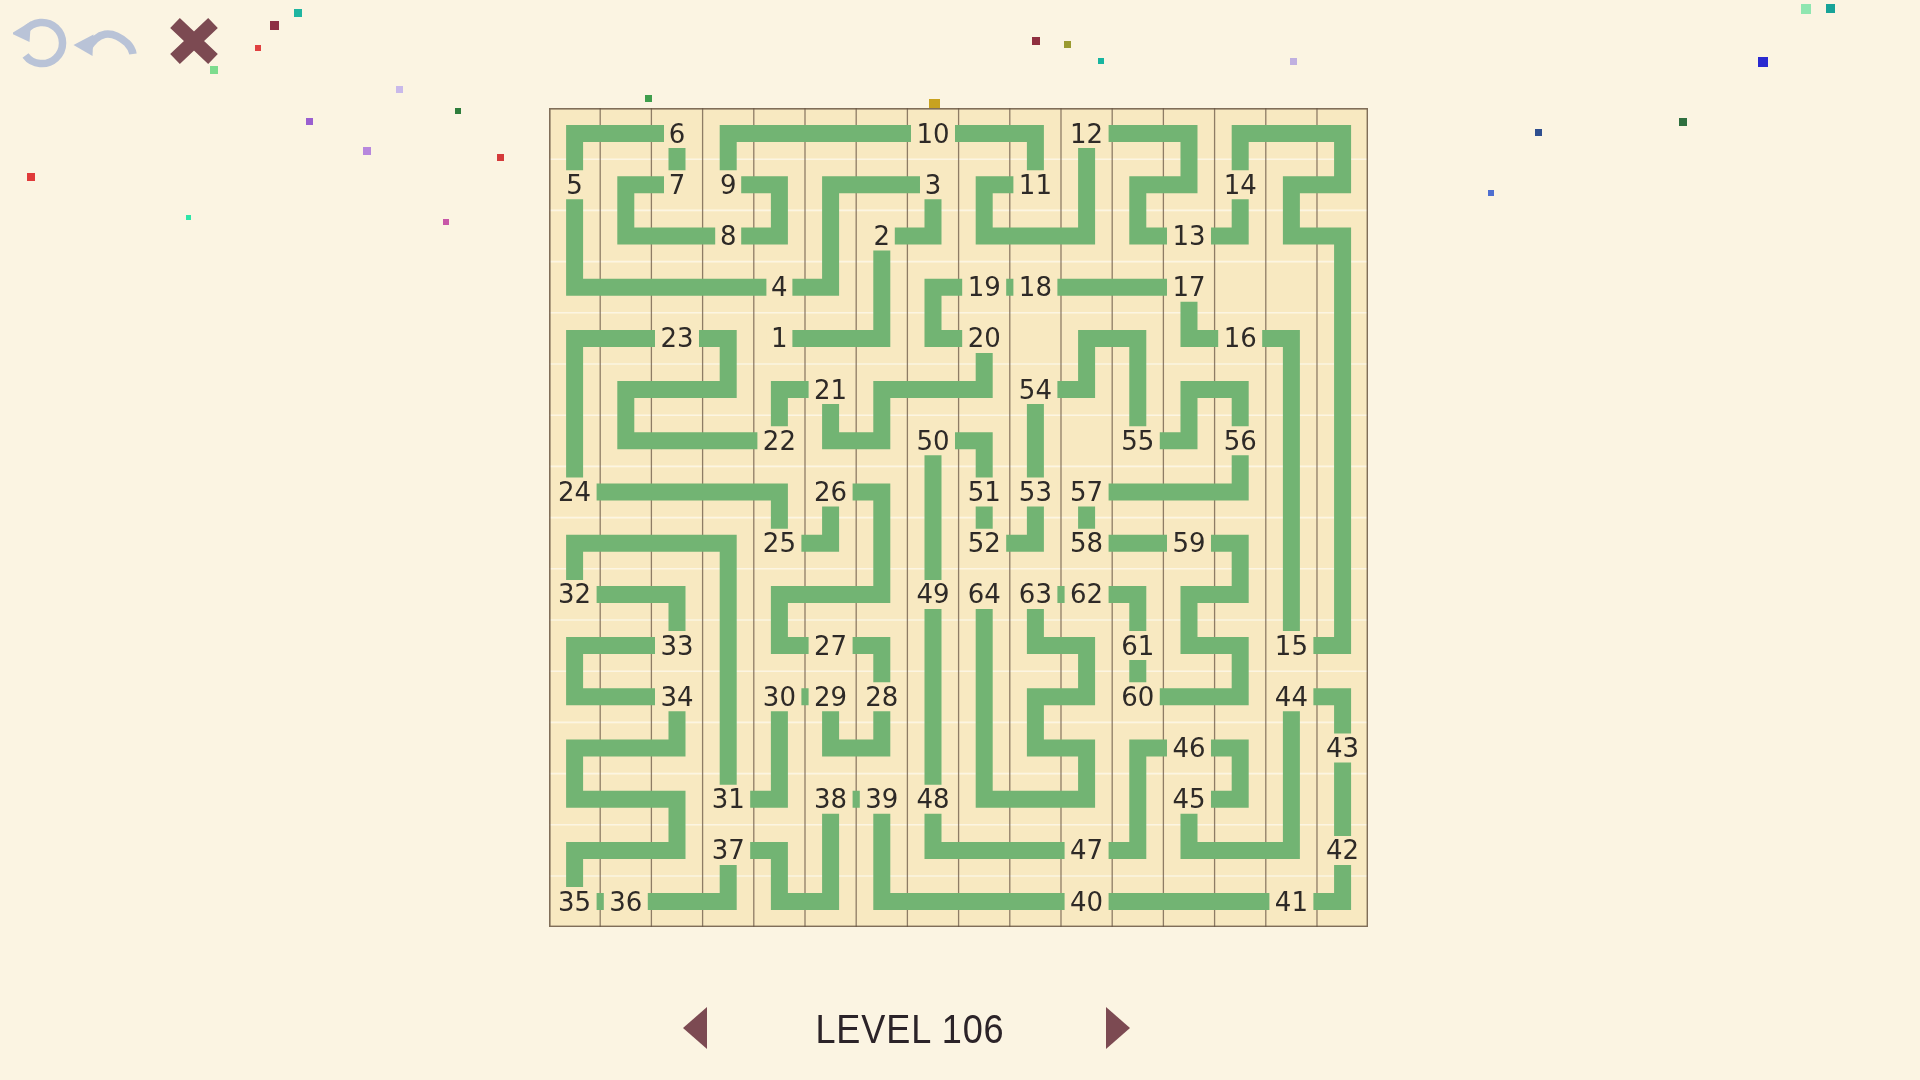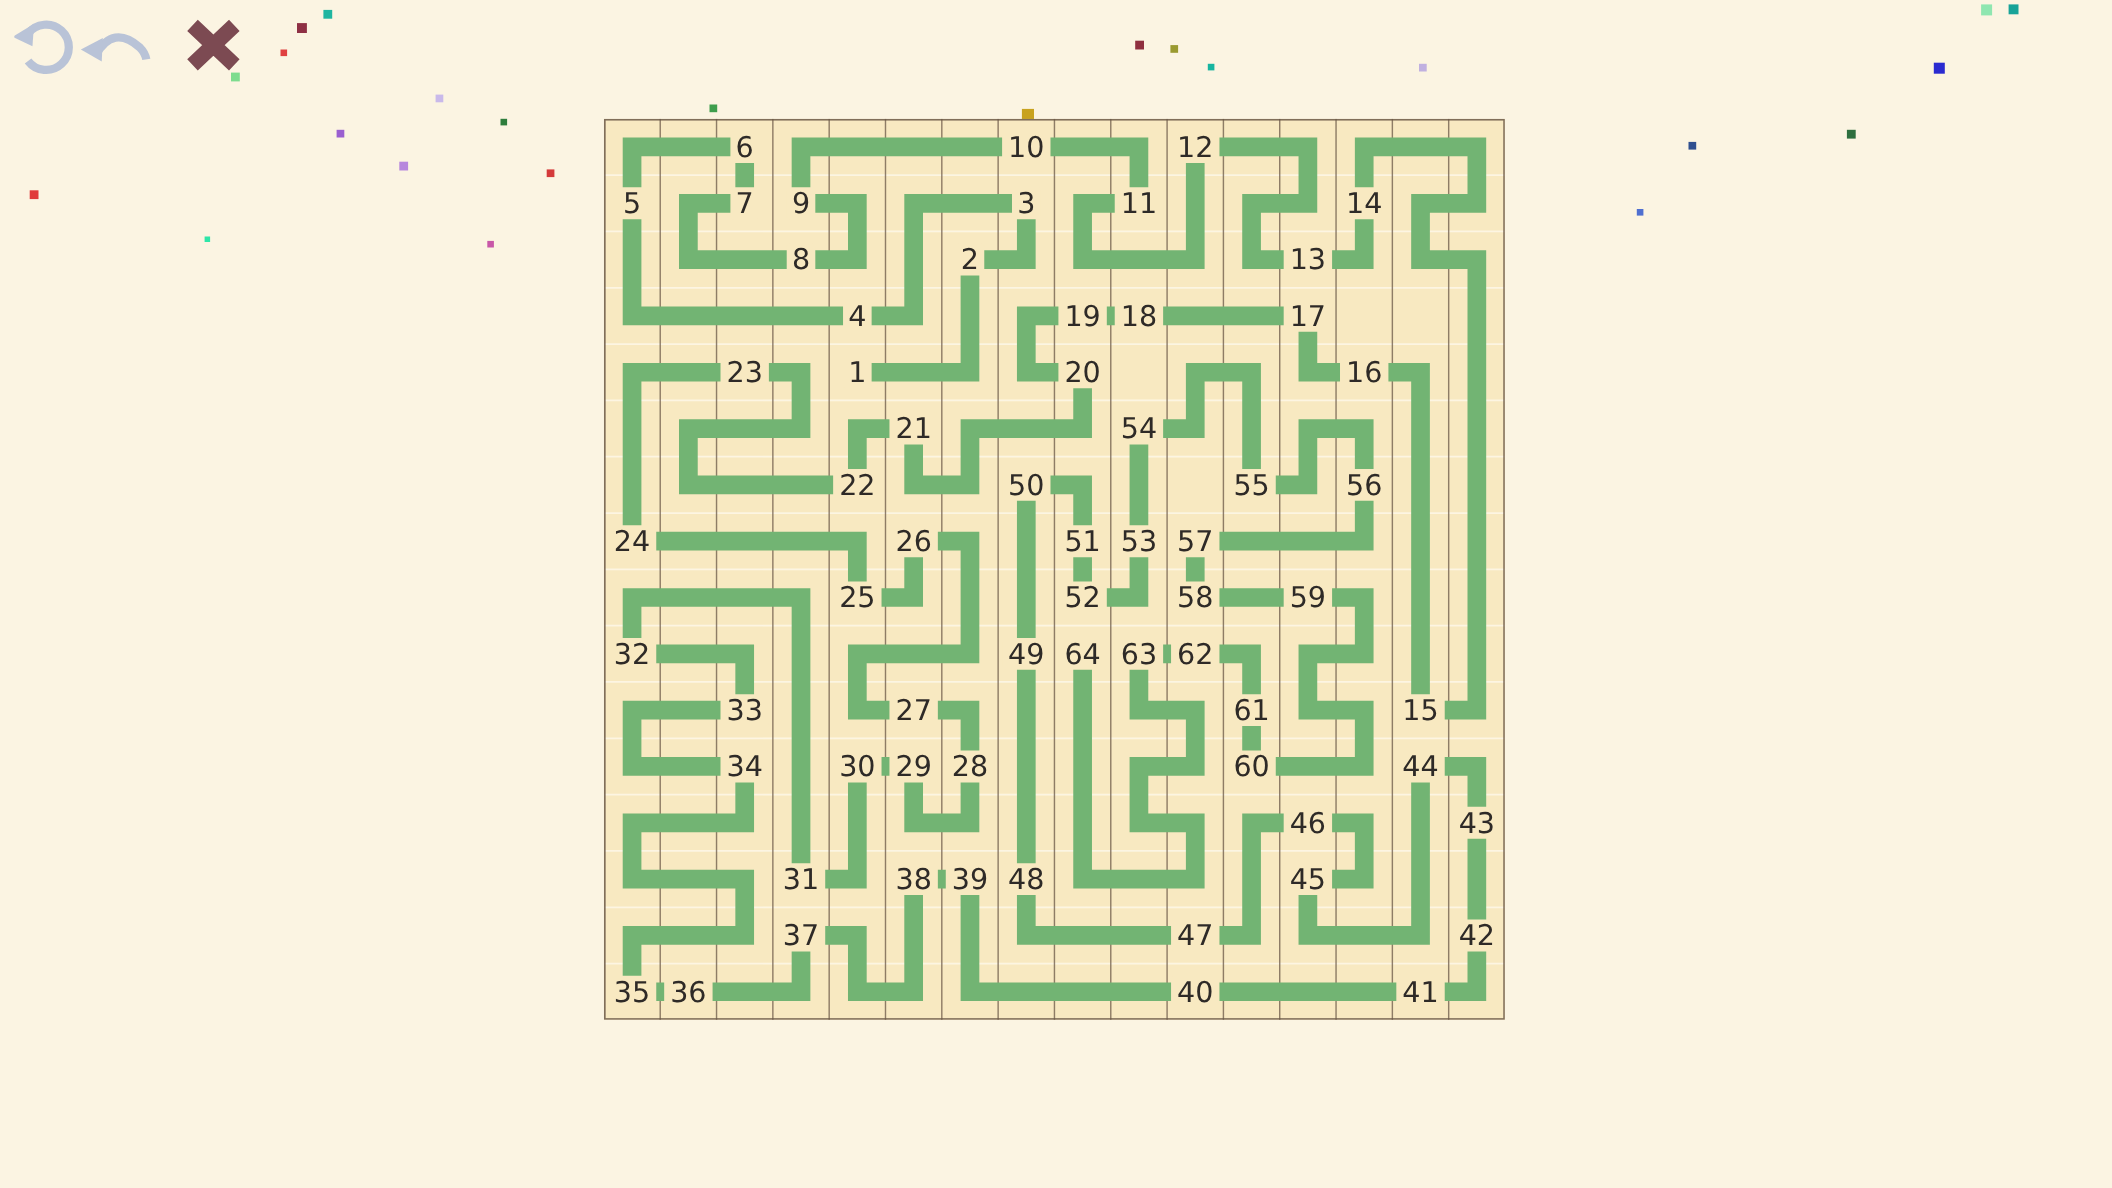--- a/index.html
+++ b/index.html
@@ -259,14 +259,19 @@
       <rect x="566.8000000000001" y="523.1" width="44" height="29" rx="3" fill="#f8e9c1"></rect>
       <text x="588.8000000000001" y="546.6" text-anchor="middle" font-size="26" font-family="&quot;DejaVu Sans&quot;,&quot;Liberation Sans&quot;,sans-serif" fill="#2e2a27">61</text>
       <rect x="515.6" y="471.90000000000003" width="44" height="29" rx="3" fill="#f8e9c1"></rect>
       <text x="537.6" y="495.40000000000003" text-anchor="middle" font-size="26" font-family="&quot;DejaVu Sans&quot;,&quot;Liberation Sans&quot;,sans-serif" fill="#2e2a27">62</text>
       <rect x="464.40000000000003" y="471.90000000000003" width="44" height="29" rx="3" fill="#f8e9c1"></rect>
       <text x="486.40000000000003" y="495.40000000000003" text-anchor="middle" font-size="26" font-family="&quot;DejaVu Sans&quot;,&quot;Liberation Sans&quot;,sans-serif" fill="#2e2a27">63</text>
       <rect x="413.20000000000005" y="471.90000000000003" width="44" height="29" rx="3" fill="#f8e9c1"></rect>
       <text x="435.20000000000005" y="495.40000000000003" text-anchor="middle" font-size="26" font-family="&quot;DejaVu Sans&quot;,&quot;Liberation Sans&quot;,sans-serif" fill="#2e2a27">64</text>
     </svg>
 
+  <div class="level-nav">
+    <button class="tri tri-left" title="Previous level"></button>
+    <div class="level-label">LEVEL 106</div>
+    <button class="tri tri-right" title="Next level"></button>
+  </div>
 
 </div>
 
 </body></html>

